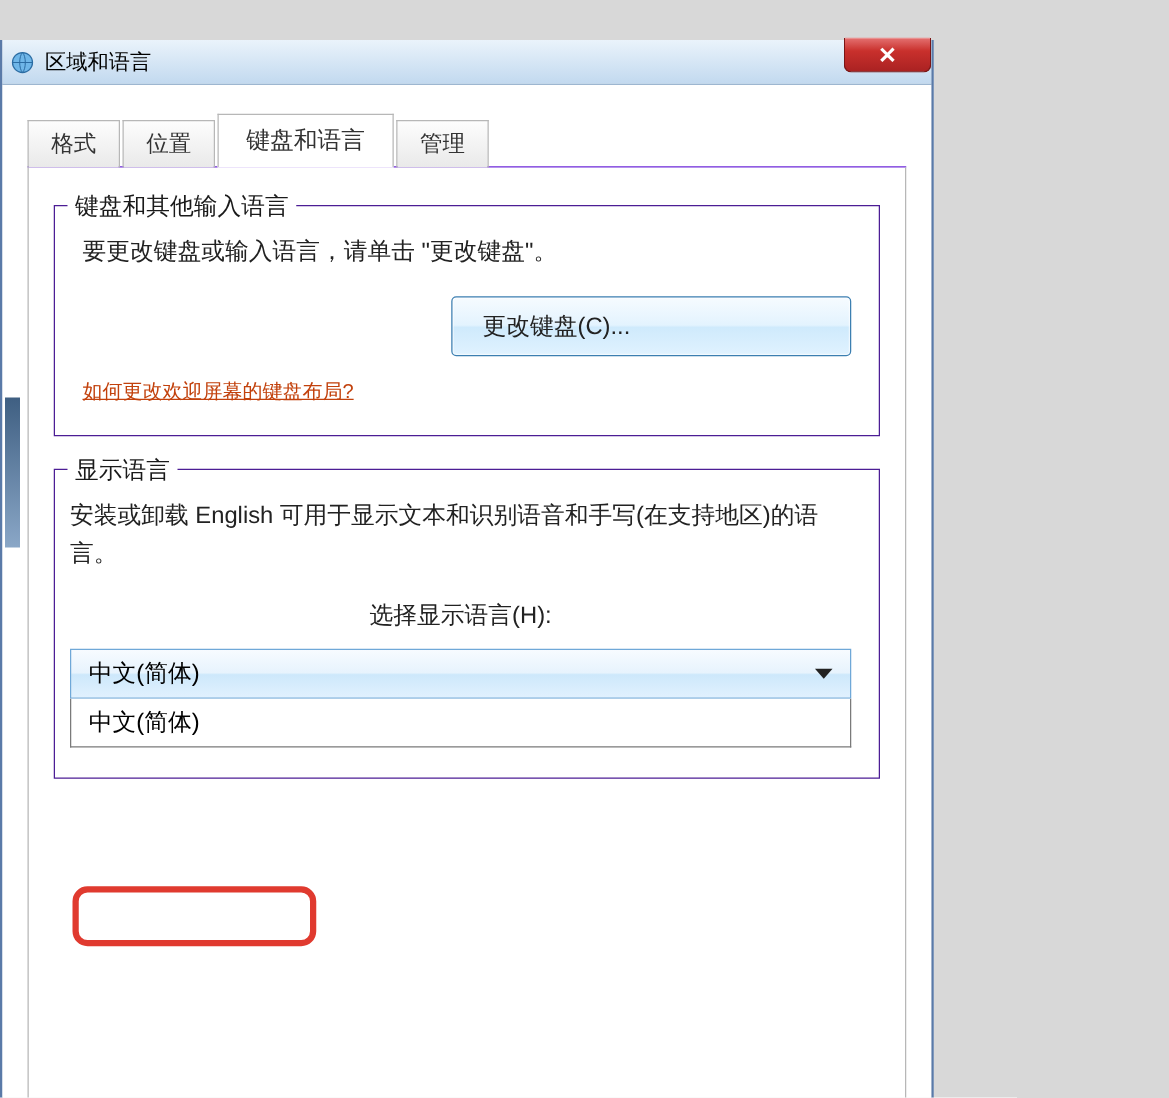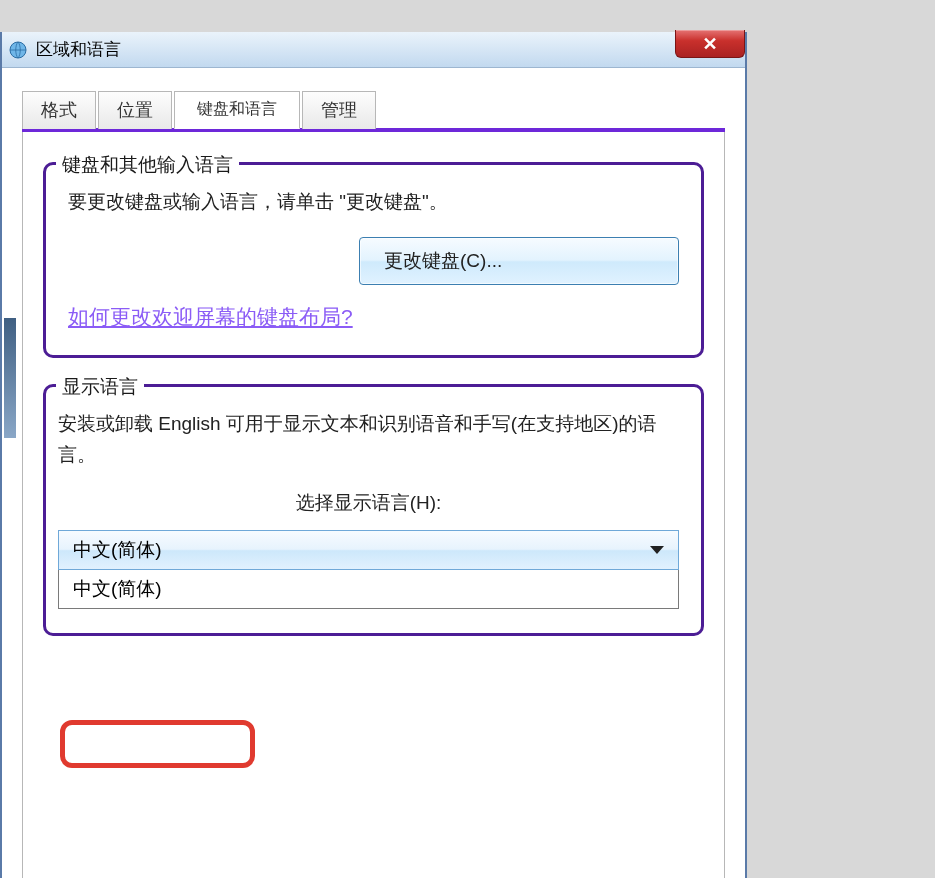--- a/index.html
+++ b/index.html
@@ -58,52 +58,52 @@
     }
     .left-stripe {
       position: absolute;
       left: 2px; top: 250px;
       width: 12px; height: 120px;
       background: linear-gradient(to bottom, #3f5f82, #8aa7c7);
     }
     .tabs {
       display: flex;
       align-items: flex-end;
-      border-bottom: 4px solid #6d28d9;
+      border-bottom: 1px solid #6d28d9;
       margin-bottom: 0;
     }
     .tab {
       padding: 6px 18px 7px 18px;
       border: 1px solid #b7b7b7;
       border-bottom: none;
       background: linear-gradient(to bottom, #fdfdfd, #e9e9e9);
       font-size: 18px;
       color: #333;
       margin-right: 2px;
       position: relative;
       top: 1px;
       cursor: pointer;
     }
     .tab.active {
       background: #fff;
       border-bottom: 1px solid #fff;
-      font-size: 16px;
+      font-size: 19px;
       padding: 7px 22px 8px 22px;
       top: 1px;
       z-index: 2;
     }
     .tab-panel {
       border: 1px solid #b7b7b7;
       border-top: none;
       padding: 30px 20px 20px 20px;
       min-height: 760px;
     }
     .fieldset {
-      border: 3px solid #4c1d95;
-      border-radius: 10px;
+      border: 1px solid #4c1d95;
+      border-radius: 0;
       padding: 22px 22px 24px 22px;
       margin-bottom: 26px;
       position: relative;
     }
     .fieldset-legend {
       position: absolute;
       top: -13px; left: 10px;
       background: #fff;
       padding: 0 6px;
       font-size: 19px;
@@ -130,23 +130,23 @@
       border-radius: 4px;
       cursor: pointer;
       box-shadow: inset 0 0 0 1px rgba(255,255,255,0.6);
       display: flex; align-items: center; gap: 8px;
     }
     .win-button.highlight {
       background: linear-gradient(to bottom, #f6fbff 0%, #e3f3fe 48%, #cfeafc 52%, #e0f2ff 100%);
       border-color: #3c7fb1;
     }
     .link {
-      color: #8b5cf6;
+      color: #c2410c;
       text-decoration: underline;
-      font-size: 21px;
+      font-size: 16px;
       cursor: pointer;
     }
     .label {
       font-size: 19px;
       color: #222;
       margin-bottom: 14px;
       display: block;
       text-align: center;
     }
     .combo {

